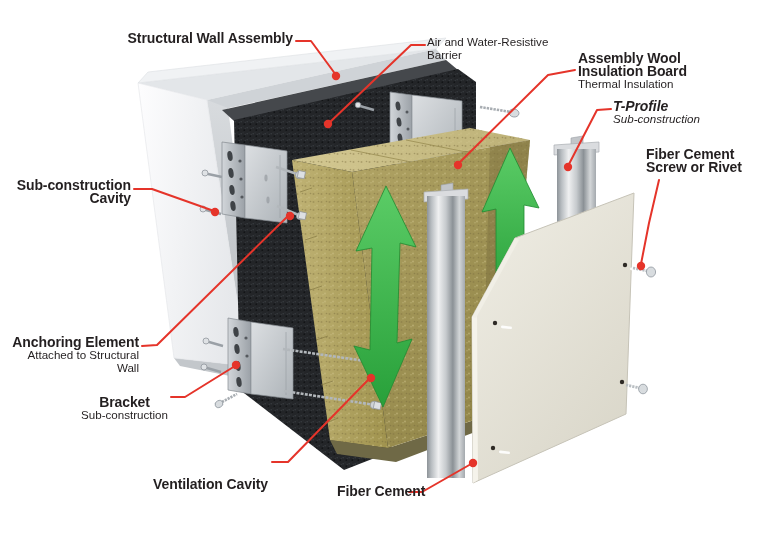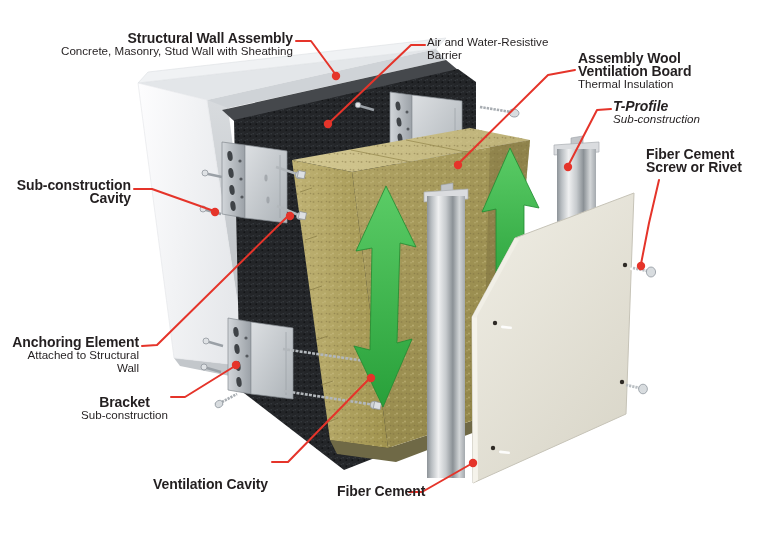--- a/index.html
+++ b/index.html
@@ -251,31 +251,30 @@
     <circle cx="215" cy="212" r="4.2"></circle>
     <circle cx="290" cy="216" r="4.2"></circle>
     <circle cx="236" cy="365" r="4.2"></circle>
     <circle cx="371" cy="378" r="4.2"></circle>
     <circle cx="473" cy="463" r="4.2"></circle>
   </g>
 </svg>
 
 <div class="lbl ra" style="right:475px;top:32px;">
   <div class="b">Structural Wall Assembly</div>
-  <div class="r">Concrete, Masonry, Stud Wall with Sheathing</div>
 </div>
 
 <div class="lbl" style="left:427px;top:36px;">
   <div class="r">Air and Water-Resistive</div>
   <div class="r">Barrier</div>
 </div>
 
 <div class="lbl" style="left:578px;top:52px;">
   <div class="b">Assembly Wool</div>
-  <div class="b">Ventilation Board</div>
+  <div class="b">Insulation Board</div>
   <div class="r">Thermal Insulation</div>
 </div>
 
 <div class="lbl" style="left:613px;top:100px;font-style:italic;">
   <div class="b">T-Profile</div>
   <div class="r">Sub-construction</div>
 </div>
 
 <div class="lbl" style="left:646px;top:148px;">
   <div class="b">Fiber Cement</div>

